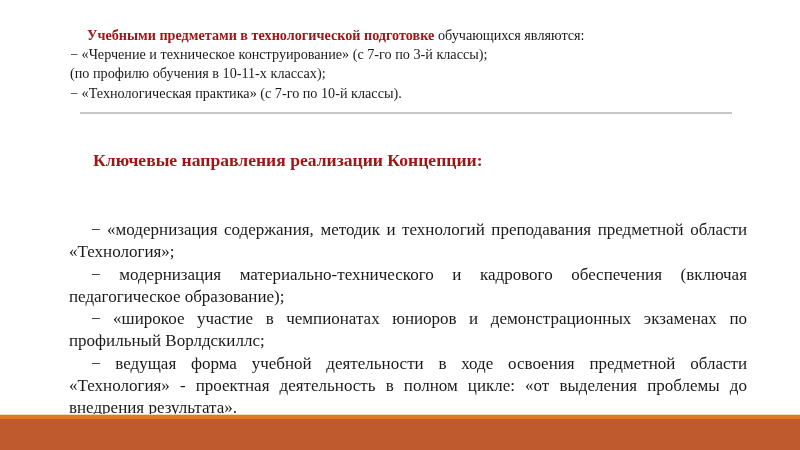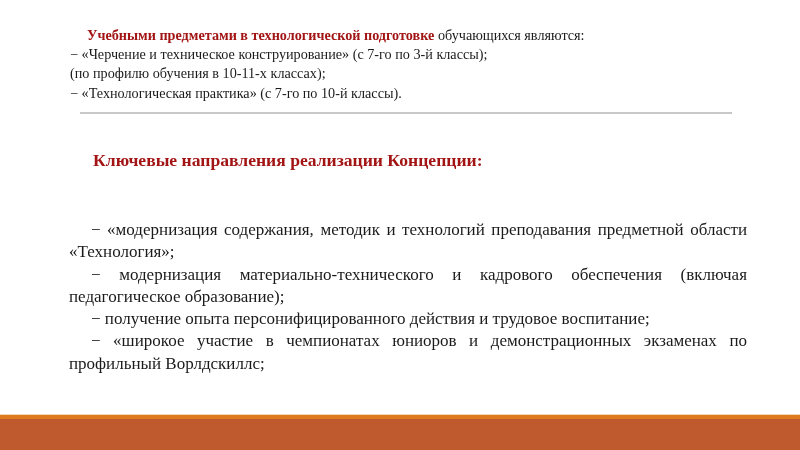--- a/index.html
+++ b/index.html
@@ -55,20 +55,20 @@
     <div class="line">− «Технологическая практика» (с 7-го по 10-й классы).</div>
   </div>
 
   <div class="divider"></div>
 
   <div class="heading2">Ключевые направления реализации Концепции:</div>
 
   <div class="block2">
     <div class="para">− «модернизация содержания, методик и технологий преподавания предметной области «Технология»;</div>
     <div class="para">− модернизация материально-технического и кадрового обеспечения (включая педагогическое образование);</div>
-    <div class="para">− получение опыта персонифицированного действия и трудовое воспитание;</div>
     <div class="para">− «широкое участие в чемпионатах юниоров и демонстрационных экзаменах по профильный Ворлдскиллс;</div>
+    <div class="para">− ведущая форма учебной деятельности в ходе освоения предметной области «Технология» - проектная деятельность в полном цикле: «от выделения проблемы до внедрения результата».</div>
   </div>
 
   <div class="footer-line"></div>
   <div class="footer-thin"></div>
   <div class="footer-band"></div>
 </div>
 
 </body></html>

